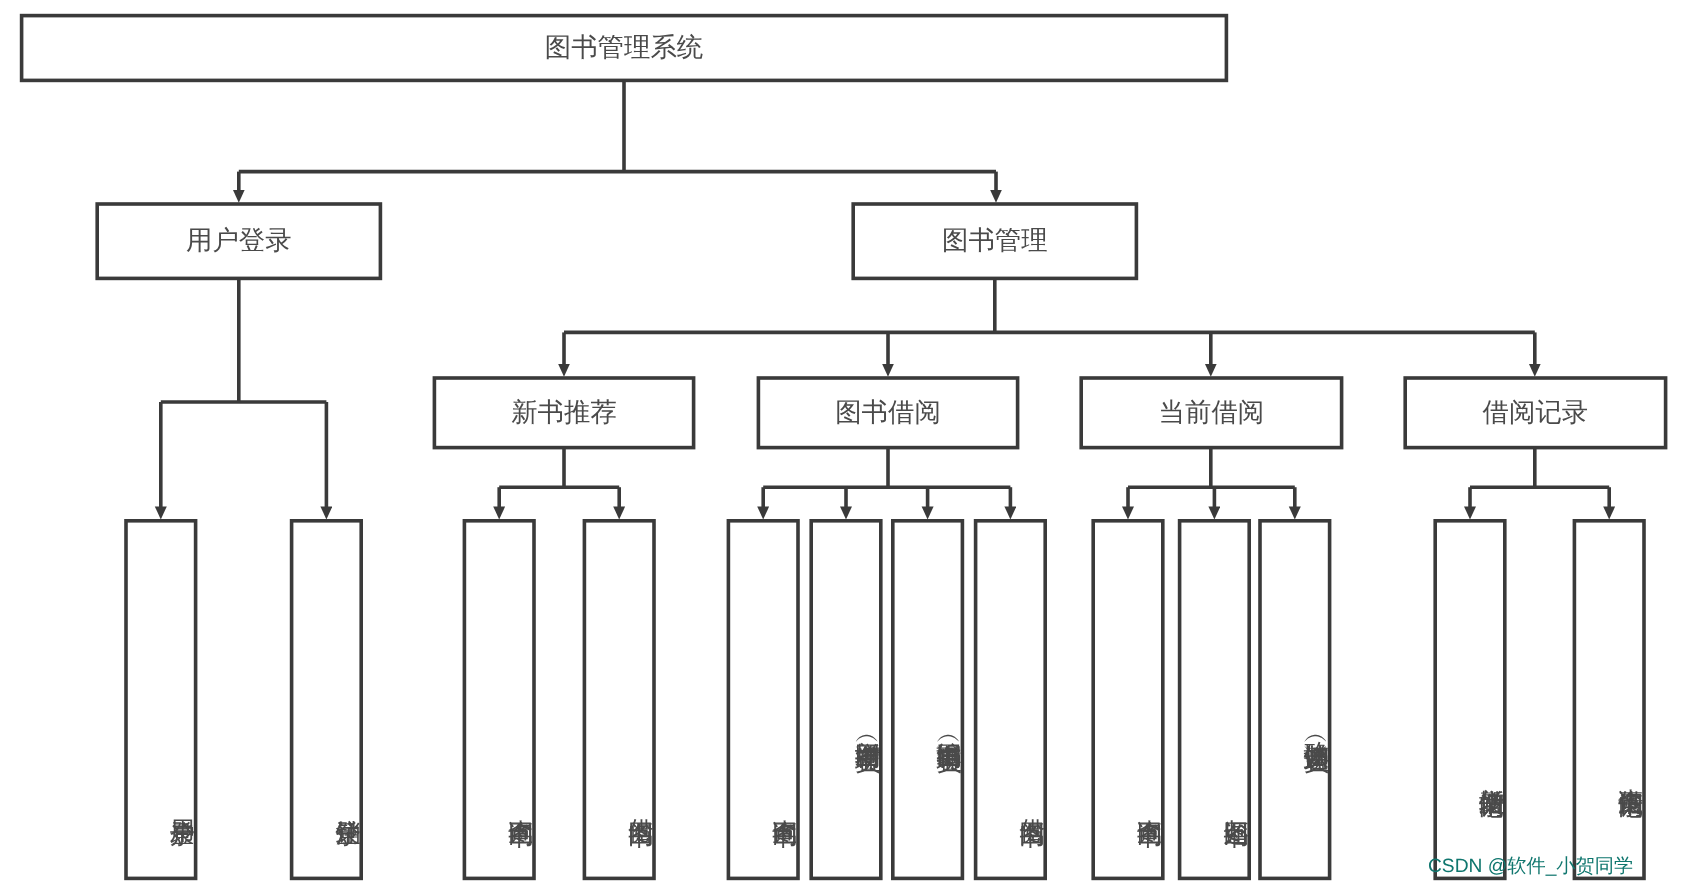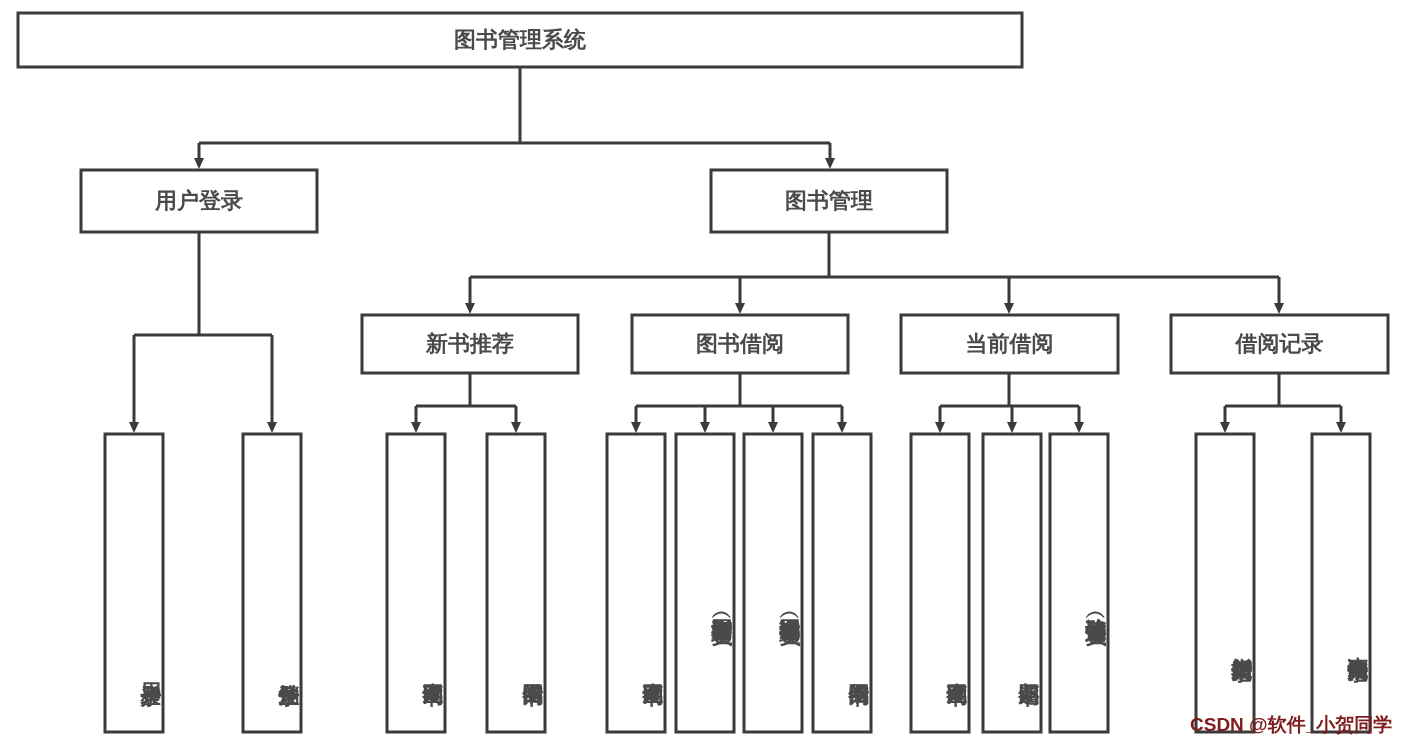--- a/index.html
+++ b/index.html
@@ -13,21 +13,20 @@
     font-family: "Liberation Sans", "DejaVu Sans", sans-serif;
     overflow: hidden;
     position: relative;
   }
   #diagram-root {
     position: absolute;
     left: 0;
     top: 0;
     width: 1405px;
     height: 747px;
-    font-weight: bold;
   }
   svg#diagram-svg {
     display: block;
     width: 1405px;
     height: 747px;
   }
   .node-box {
     fill: #ffffff;
     stroke: #3a3a3a;
     stroke-width: 3;
@@ -60,22 +59,22 @@
     text-align: start;
     display: flex;
     align-items: flex-start;
     justify-content: center;
     white-space: nowrap;
     pointer-events: none;
   }
   .watermark {
     position: absolute;
     font-family: "Liberation Sans", "DejaVu Sans", sans-serif;
-    font-size: 19px;
-    color: #7f1d1d;
+    font-size: 16px;
+    color: #0f766e;
     white-space: nowrap;
     left: 1190px;
     top: 712px;
   }
 </style>
 </head>
 <body>
 
 <div id="diagram-root">
   <svg id="diagram-svg" viewBox="0 0 1405 747">

